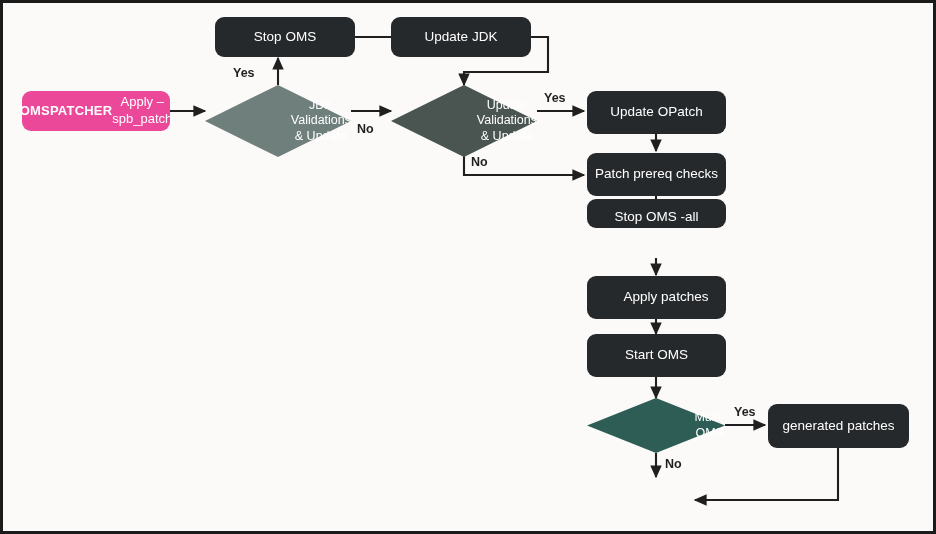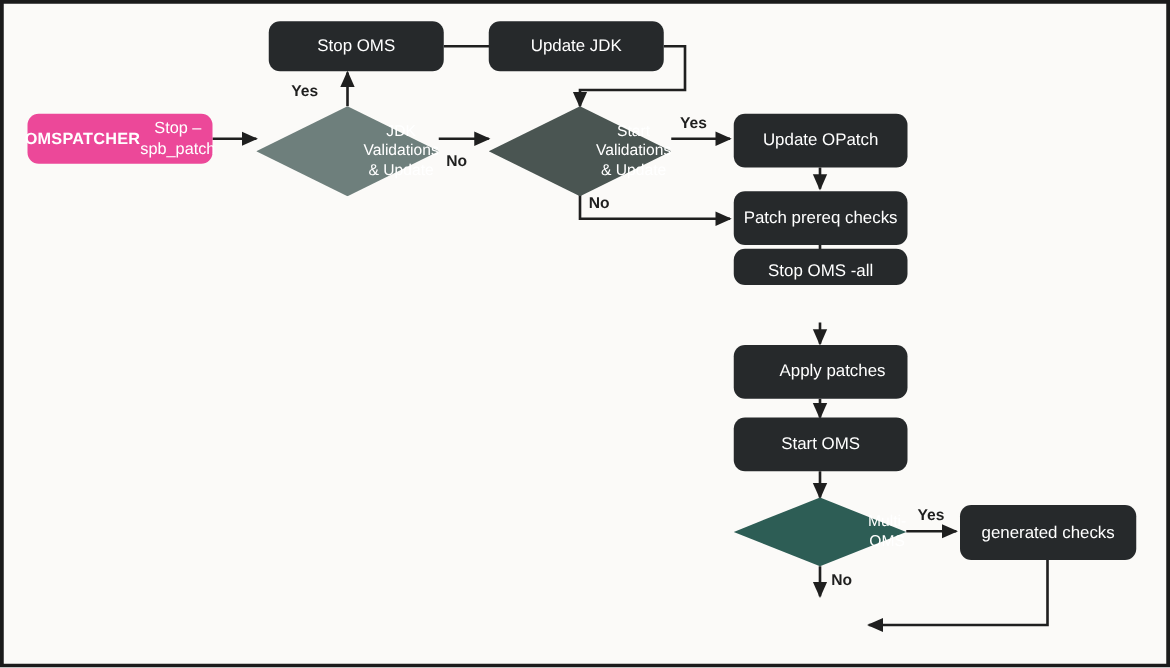--- a/index.html
+++ b/index.html
@@ -142,21 +142,21 @@
 
     <path class="ln" d="M 722 422 L 762 422" marker-end="url(#arrow)"></path>
 
     <path class="ln" d="M 653 450 L 653 474" marker-end="url(#arrow)"></path>
 
     <path class="ln" d="M 835 445 L 835 497 L 692 497" marker-end="url(#arrow)"></path>
   </svg>
 
   <div class="node proc-start" style="left:19px; top:88px; width:148px; height:40px;">
     <span class="start-title">OMSPATCHER</span>
-    <span class="start-sub">Stop –spb_patch</span>
+    <span class="start-sub">Apply –spb_patch</span>
   </div>
 
   <div class="node proc" style="left:212px; top:14px; width:140px; height:40px;">
     <span>Stop OMS</span>
   </div>
 
   <div class="node proc" style="left:388px; top:14px; width:140px; height:40px;">
     <span>Update JDK</span>
   </div>
 
@@ -172,21 +172,21 @@
       </div>
     </div>
   </div>
 
   <div class="decision-wrap" style="left:388px; top:82px; width:146px; height:72px;">
     <svg width="146" height="72" viewBox="0 0 146 72">
       <polygon points="73,0 146,36 73,72 0,36" fill="#4a5552"></polygon>
     </svg>
     <div class="decision-label">
       <div>
-        <div>Start</div>
+        <div>Update</div>
         <div>Validations</div>
         <div>&amp; Update</div>
       </div>
     </div>
   </div>
 
   <div class="node proc" style="left:584px; top:88px; width:139px; height:43px;">
     <span>Update OPatch</span>
   </div>
 
@@ -212,21 +212,21 @@
     </svg>
     <div class="decision-label">
       <div>
         <div>Multi-</div>
         <div>OMS</div>
       </div>
     </div>
   </div>
 
   <div class="node proc" style="left:765px; top:401px; width:141px; height:44px; flex-direction:column;">
-    <span>generated checks</span>
+    <span>generated patches</span>
   </div>
 
 
   <span class="edge-label" style="left:230px; top:63px;">Yes</span>
 
   <span class="edge-label" style="left:354px; top:119px;">No</span>
 
   <span class="edge-label" style="left:541px; top:88px;">Yes</span>
 
   <span class="edge-label" style="left:468px; top:152px;">No</span>

